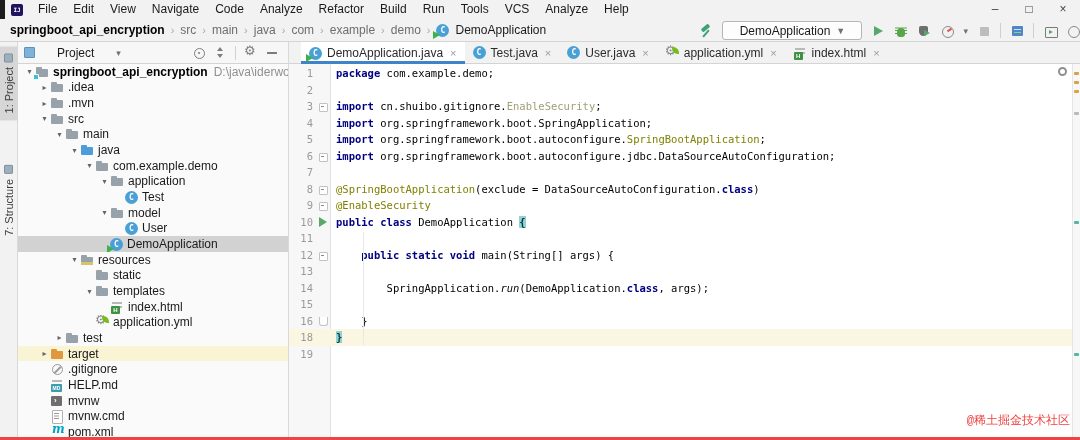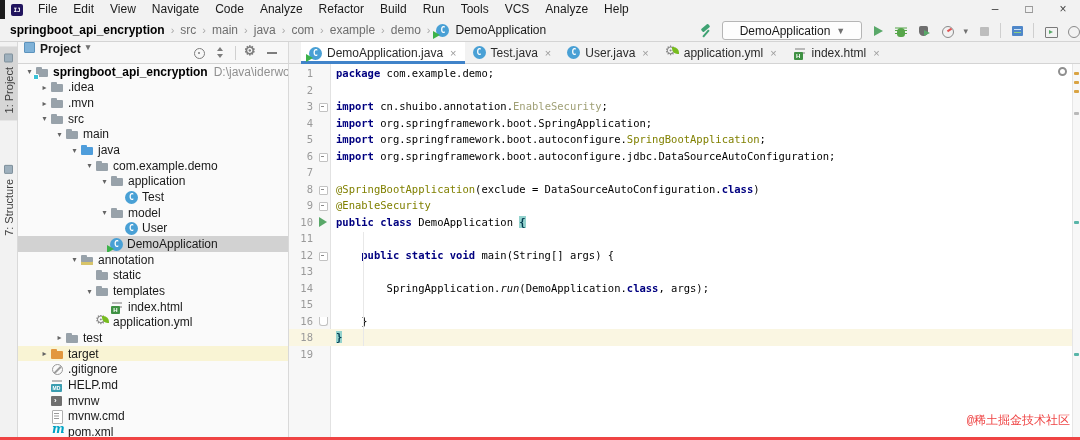--- a/index.html
+++ b/index.html
@@ -70,21 +70,21 @@
   #stripe { position:absolute; left:0; top:42px; width:18px; height:398px;
     background:#f2f2f2; border-right:1px solid #d9d9d9; }
   .vtab { writing-mode:vertical-rl; transform:rotate(180deg); font-size:11px; color:#3c3c3c;
     padding:7px 0; width:18px; display:flex; align-items:center; gap:5px; cursor:default; }
   .vtab.active { background:#d6d6d6; }
   .vtab-sq { width:9px; height:9px; background:#9eb0bd; border:1px solid #7f909c; border-radius:1px; flex:none; }
   #vtab-0 { margin-top:4px; } #vtab-1 { margin-top:38px; }
   
   #pheader { position:absolute; left:18px; top:42px; width:271px; height:22px;
     background:#f7f7f7; border-bottom:1px solid #d4d4d4; border-right:1px solid #d9d9d9;
-    display:flex; padding:0 6px; gap:5px;font-weight:bold; }
+    display:flex; align-items:center; padding:0 6px; gap:22px; }
   #pheader .ph-sq { width:11px; height:11px; background:#7fb2d8; border:1px solid #5c93bd; border-radius:1px; flex:none; }
   #ph-title { color:#1a1a1a; }
   #ph-spacer { flex:1; }
   .ph-ic { position:relative; width:15px; height:15px; flex:none; cursor:default; }
   .ph-locate::before { content:""; position:absolute; left:2.5px; top:2.5px; width:9px; height:9px;
     border:1.5px solid #7d7d7d; border-radius:50%; }
   .ph-locate::after { content:""; position:absolute; left:6.5px; top:6.5px; width:2px; height:2px;
     background:#7d7d7d; border-radius:50%; }
   .ph-collapse::before { content:""; position:absolute; left:4px; top:2px;
     border-bottom:4px solid #7d7d7d; border-left:3.5px solid transparent; border-right:3.5px solid transparent; }
@@ -339,21 +339,21 @@
         <span class="tlabel">User</span>
       </div>
       <div class="trow selected" style="padding-left: 81px;">
         <span class="tarrow"></span>
         <span class="i ic-class-run"></span>
         <span class="tlabel">DemoApplication</span>
       </div>
       <div class="trow" style="padding-left: 51px;">
         <span class="tarrow">▾</span>
         <span class="i ic-folder-res"></span>
-        <span class="tlabel">annotation</span>
+        <span class="tlabel">resources</span>
       </div>
       <div class="trow" style="padding-left: 66px;">
         <span class="tarrow"></span>
         <span class="i ic-folder"></span>
         <span class="tlabel">static</span>
       </div>
       <div class="trow" style="padding-left: 66px;">
         <span class="tarrow">▾</span>
         <span class="i ic-folder"></span>
         <span class="tlabel">templates</span>
@@ -442,21 +442,21 @@
           <span class="ct"><span class="tk-kw">package </span><span class="tk-pl">com.example.demo;</span></span>
         </div>
         <div class="ed-row">
           <span class="ln">2</span>
           <span class="fold"></span>
           <span class="ct"></span>
         </div>
         <div class="ed-row">
           <span class="ln">3</span>
           <span class="fold fm"></span>
-          <span class="ct"><span class="tk-kw">import </span><span class="tk-pl">cn.shuibo.annotation.</span><span class="tk-annd">EnableSecurity</span><span class="tk-pl">;</span></span>
+          <span class="ct"><span class="tk-kw">import </span><span class="tk-pl">cn.shuibo.gitignore.</span><span class="tk-annd">EnableSecurity</span><span class="tk-pl">;</span></span>
         </div>
         <div class="ed-row">
           <span class="ln">4</span>
           <span class="fold"></span>
           <span class="ct"><span class="tk-kw">import </span><span class="tk-pl">org.springframework.boot.SpringApplication;</span></span>
         </div>
         <div class="ed-row">
           <span class="ln">5</span>
           <span class="fold"></span>
           <span class="ct"><span class="tk-kw">import </span><span class="tk-pl">org.springframework.boot.autoconfigure.</span><span class="tk-ann">SpringBootApplication</span><span class="tk-pl">;</span></span>

